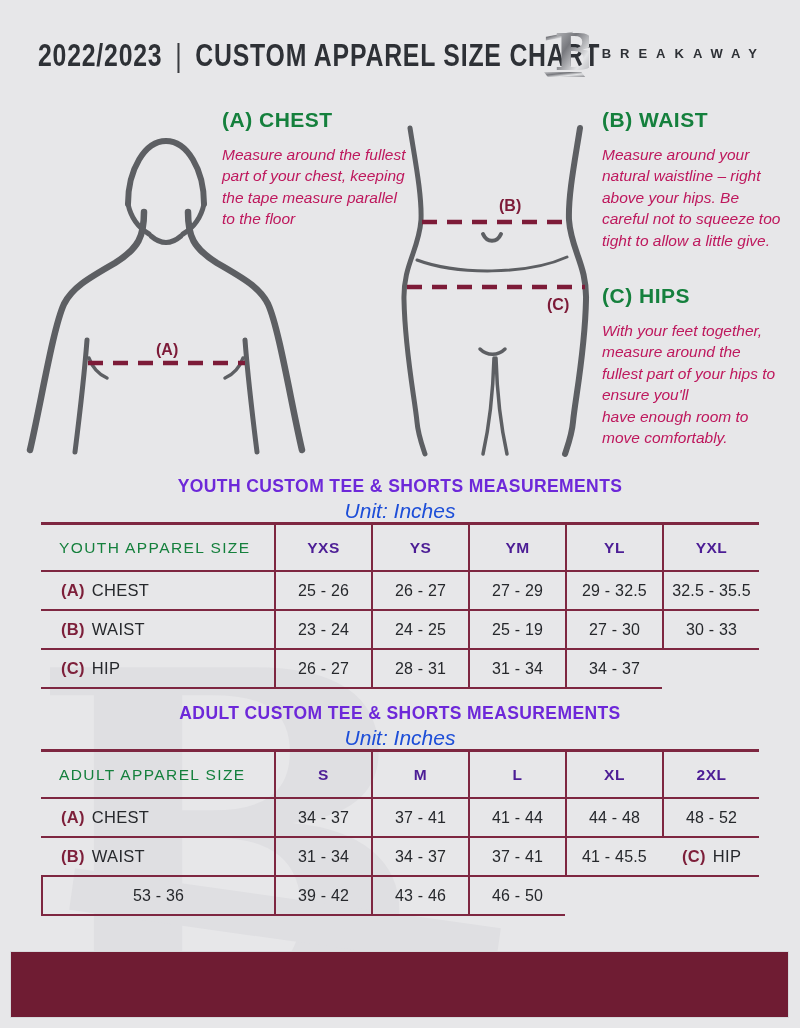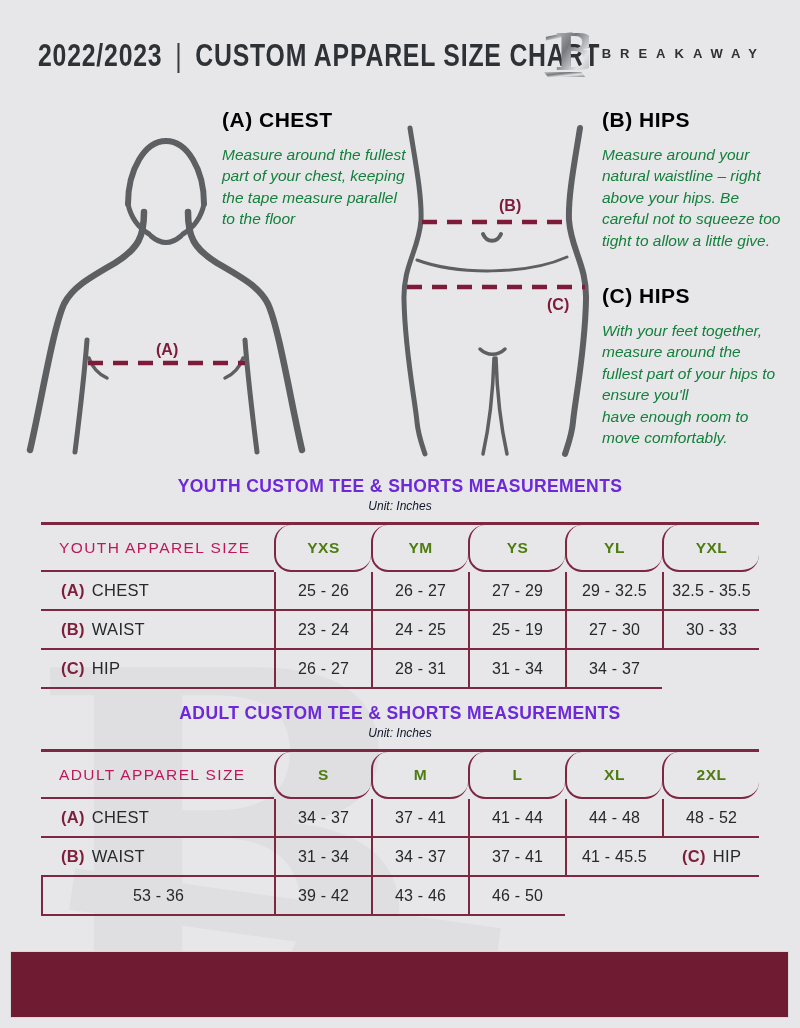--- a/index.html
+++ b/index.html
@@ -22,42 +22,42 @@
   .page-title{
     position:absolute;left:38px;top:38px;z-index:2;
     font-weight:bold;font-size:31px;letter-spacing:1px;color:#2e3136;
     transform:scaleX(0.80);transform-origin:left center;white-space:nowrap;
   }
   .page-title .divider{margin:0 16px;font-weight:normal;color:#3a3c40;}
   .brand-block{position:absolute;right:34px;top:22px;z-index:2;display:flex;align-items:center;gap:13px;}
   .brand-name{font-weight:bold;font-size:13px;letter-spacing:9px;color:#2e3136;}
   
   .instr{position:absolute;z-index:2;}
-  .instr h3{margin:0 0 12px 0;font-size:21px;font-weight:bold;letter-spacing:0.5px;color:#000000;}
-  .instr p{margin:0;font-size:15.5px;font-style:italic;line-height:1.38;color:#15803d;white-space:pre-line;}
+  .instr h3{margin:0 0 12px 0;font-size:21px;font-weight:bold;letter-spacing:0.5px;color:#15803d;}
+  .instr p{margin:0;font-size:15.5px;font-style:italic;line-height:1.38;color:#be185d;white-space:pre-line;}
   
   svg .outline{fill:none;stroke:#5d5f63;stroke-linecap:round;}
   svg .dashline{fill:none;stroke:#7d1b38;stroke-width:4.5;stroke-dasharray:15 10;}
   svg .dlabel{fill:#7d1b38;font-weight:bold;font-size:16px;font-family:"Liberation Sans",sans-serif;}
   
   .tbl-title{position:absolute;left:0;width:800px;text-align:center;z-index:2;
     font-weight:bold;font-size:17.5px;letter-spacing:0.4px;color:#6d28d9;}
   .tbl-sub{position:absolute;left:0;width:800px;text-align:center;z-index:2;
-    font-style:italic;font-size:12px;color:#0f172a;}
+    font-style:italic;font-size:21px;color:#1d4ed8;}
   .size-table{
     position:absolute;left:41px;width:718px;z-index:2;
     display:grid;grid-template-columns:233px repeat(5,1fr);
     border-top:3px solid #7e2741;
   }
   .cell{border-bottom:2px solid #7e2741;display:flex;align-items:center;justify-content:center;background:transparent;}
   .cell.vline{border-left:2px solid #7e2741;}
   .cell.head{height:45px;}
   .cell.body{height:37px;}
-  .head-label{justify-content:flex-start;padding-left:18px;font-size:15.5px;letter-spacing:1.4px;color:#be185d;}
-  .head-size{font-weight:bold;font-size:15.5px;letter-spacing:0.5px;color:#4d7c0f;border-radius:17px;}
+  .head-label{justify-content:flex-start;padding-left:18px;font-size:15.5px;letter-spacing:1.4px;color:#15803d;}
+  .head-size{font-weight:bold;font-size:15.5px;letter-spacing:0.5px;color:#4c1d95;}
   .row-label{justify-content:flex-start;padding-left:20px;font-size:16.5px;letter-spacing:0.3px;color:#26282c;}
   .row-label .prefix{color:#7d1f3a;font-weight:bold;margin-right:7px;}
   .value{font-size:16px;letter-spacing:0.2px;color:#26282c;text-align:center;}
   
   .footer-bar{
     position:absolute;left:10px;top:951px;width:777px;height:65px;z-index:2;
     background:#6f1c33;border:1px solid #d8d9db;
   }
 </style>
 </head>
@@ -118,36 +118,36 @@
     <text class="dlabel" x="104" y="111">(B)</text>
     <path class="dashline" d="M12 187 H 190"></path>
     <text class="dlabel" x="152" y="210">(C)</text>
   </svg>
 
   <div class="instr" style="left:222px;top:108px;width:188px;">
     <h3>(A) CHEST</h3>
     <p>Measure around the fullest part of your chest, keeping the tape measure parallel to the floor</p>
   </div>
   <div class="instr" style="left:602px;top:108px;width:182px;">
-    <h3>(B) HIPS</h3>
+    <h3>(B) WAIST</h3>
     <p>Measure around your natural waistline – right above your hips. Be careful not to squeeze too tight to allow a little give.</p>
   </div>
   <div class="instr" style="left:602px;top:284px;width:182px;">
     <h3>(C) HIPS</h3>
     <p>With your feet together, measure around the fullest part of your hips to ensure you'll
 have enough room to move comfortably.</p>
   </div>
 
   <div class="tbl-title" style="top:476px;">YOUTH CUSTOM TEE &amp; SHORTS MEASUREMENTS</div>
   <div class="tbl-sub" style="top:499px;">Unit: Inches</div>
   <div class="size-table" style="top:522px;">
       <div class="cell head head-label">YOUTH APPAREL SIZE</div>
       <div class="cell head head-size vline">YXS</div>
+      <div class="cell head head-size vline">YS</div>
       <div class="cell head head-size vline">YM</div>
-      <div class="cell head head-size vline">YS</div>
       <div class="cell head head-size vline">YL</div>
       <div class="cell head head-size vline">YXL</div>
       <div class="cell body row-label">
         <span class="prefix">(A)</span>
         <span>CHEST</span>
       </div>
       <div class="cell body value vline">25 - 26</div>
       <div class="cell body value vline">26 - 27</div>
       <div class="cell body value vline">27 - 29</div>
       <div class="cell body value vline">29 - 32.5</div>

